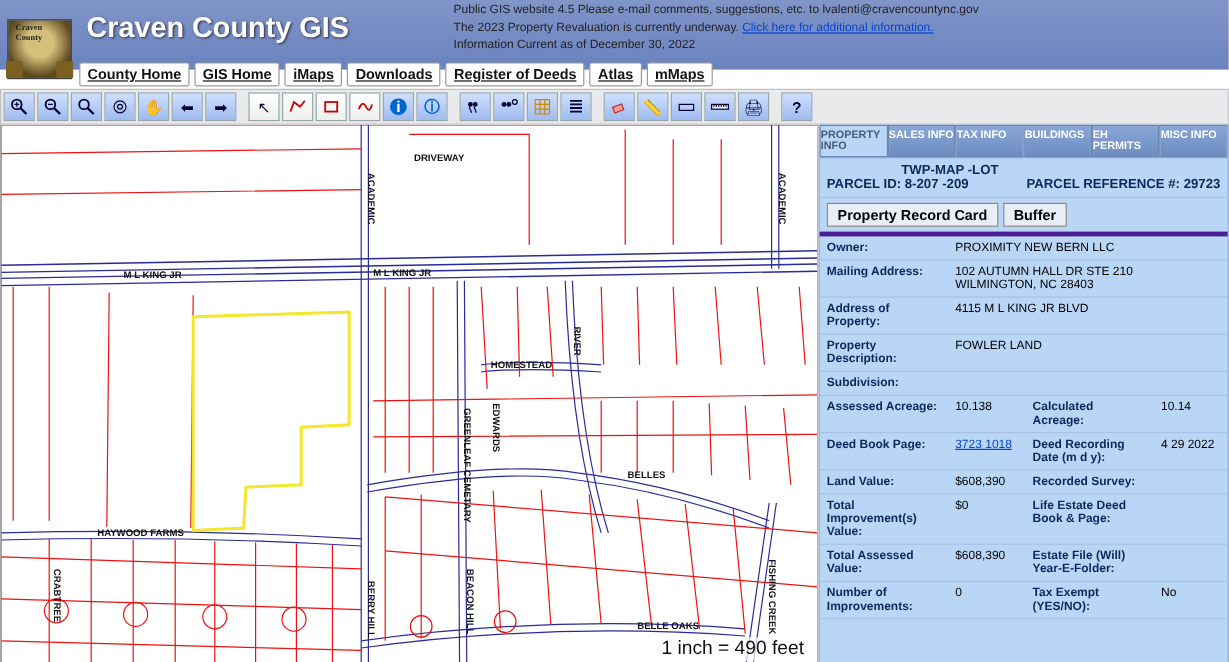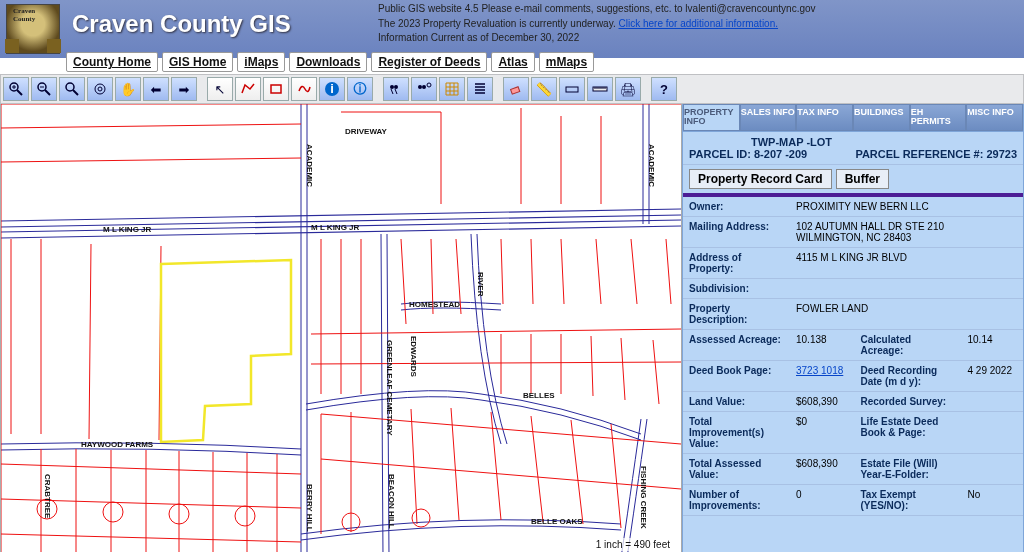--- a/index.html
+++ b/index.html
@@ -1,33 +1,33 @@
 <!DOCTYPE html>
 <html><head>
 <meta charset="utf-8">
 <style>
 html,body{margin:0;padding:0;font-family:Arial,Helvetica,sans-serif;font-size:12px;background:#fff;width:1024px;overflow:hidden}
 .banner{background:linear-gradient(#8095c8,#6a82bf);height:58px;position:relative;display:flex;align-items:flex-start}
-.seal{width:52px;height:48px;margin:4px 6px;background:radial-gradient(circle at 50% 40%,#d4c07a 0,#d4c07a 30%,#5e4a1e 70%);border:1px solid #444;position:relative}
+.seal{width:52px;height:48px;margin:16px 6px;background:radial-gradient(circle at 50% 40%,#d4c07a 0,#d4c07a 30%,#5e4a1e 70%);border:1px solid #444;position:relative}
 .seal:before,.seal:after{content:"";position:absolute;bottom:0;width:14px;height:14px;background:#7a6120}
 .seal:before{left:-2px}.seal:after{right:-2px}
 .seallabel{position:absolute;top:2px;left:6px;font-size:7px;color:#222;font-weight:700;font-family:"Times New Roman",serif}
 .title{color:#fff;font-size:24px;font-weight:700;margin:10px 0 0 6px;text-shadow:1px 1px 2px #334}
 .notices{position:absolute;left:378px;top:2px;font-size:10px;color:#222;line-height:1.45}
 .notices a{color:#0645c9;text-decoration:underline}
 .navrow{position:absolute;left:66px;bottom:-14px;display:flex;gap:4px}
 .navbtn{background:#fff;border:1px solid #999;border-radius:2px;padding:2px 6px;font-size:12px;font-weight:700;color:#111;cursor:pointer}
 .navbtn u{text-decoration:underline}
 .toolbar{margin-top:16px;background:#e9eaec;border:1px solid #bfc0c3;display:flex;align-items:center;height:26px;padding:1px}
 .tbtn{width:24px;height:22px;border:1px solid #9aa;background:linear-gradient(#cfe0ff,#9fbaf0);margin:0 1px;display:flex;align-items:center;justify-content:center;color:#003;font-size:13px;cursor:pointer}
 .tbtn svg{width:16px;height:16px}
 .mainrow{display:flex;height:454px}
 .mapcol{width:680px;position:relative;background:#fff;border:1px solid #aaa;border-top:none;overflow:hidden}
 .mapcol svg{position:absolute;inset:0}
-.scale{position:absolute;right:8px;bottom:6px;font-size:10px;color:#111;background:rgba(255,255,255,.7);padding:1px 3px}
+.scale{position:absolute;right:8px;bottom:6px;font-size:16px;color:#111;background:rgba(255,255,255,.7);padding:1px 3px}
 .sidecol{flex:1;border:1px solid #7fa6d9;border-top:none;background:#b9d6f6;display:flex;flex-direction:column}
 .tabs{display:flex;background:#dfe7f4;border-bottom:1px solid #7fa6d9}
 .ptab{flex:1;text-align:left;font-size:9px;font-weight:700;color:#fff;padding:3px 0;line-height:1.05;border:1px solid #6a87b6;background:linear-gradient(#8aa7d6,#6c8cc1);cursor:pointer}
 .ptab.active{background:linear-gradient(#b9d6f6,#b9d6f6);color:#4a5a7a}
 .idrow{padding:4px 6px;font-size:11px;font-weight:700;color:#0a2a5a;border-bottom:1px solid #a8c1e4}
 .btnrow{display:flex;gap:4px;padding:4px 6px;border-bottom:4px solid #4c1d95}
 .actbtn{background:#e8eef7;border:1px solid #888;padding:2px 8px;font-size:12px;font-weight:700;cursor:pointer}
 .info{overflow:auto}
 .info table{width:100%;border-collapse:collapse;font-size:10px}
 .info td{padding:4px 6px;border-bottom:1px solid #a8c1e4;vertical-align:top}
@@ -262,26 +262,26 @@
         <tr>
               <td class="lbl">Mailing Address:</td>
               <td colspan="3" style="white-space:pre-line">102 AUTUMN HALL DR STE 210
 WILMINGTON, NC 28403</td>
             </tr>
         <tr>
               <td class="lbl">Address of Property:</td>
               <td colspan="3">4115 M L KING JR BLVD</td>
             </tr>
         <tr>
+              <td class="lbl">Property Description:</td>
+              <td colspan="3">FOWLER LAND</td>
+            </tr>
+        <tr>
               <td class="lbl">Subdivision:</td>
               <td colspan="3"></td>
-            </tr>
-        <tr>
-              <td class="lbl">Property Description:</td>
-              <td colspan="3">FOWLER LAND</td>
             </tr>
         <tr>
               <td class="lbl">Assessed Acreage:</td>
               <td>10.138</td>
               <td class="lbl2">Calculated Acreage:</td>
               <td>10.14</td>
             </tr>
         <tr>
               <td class="lbl">Deed Book Page:</td>
               <td><span class="lnk">3723 1018</span></td>

